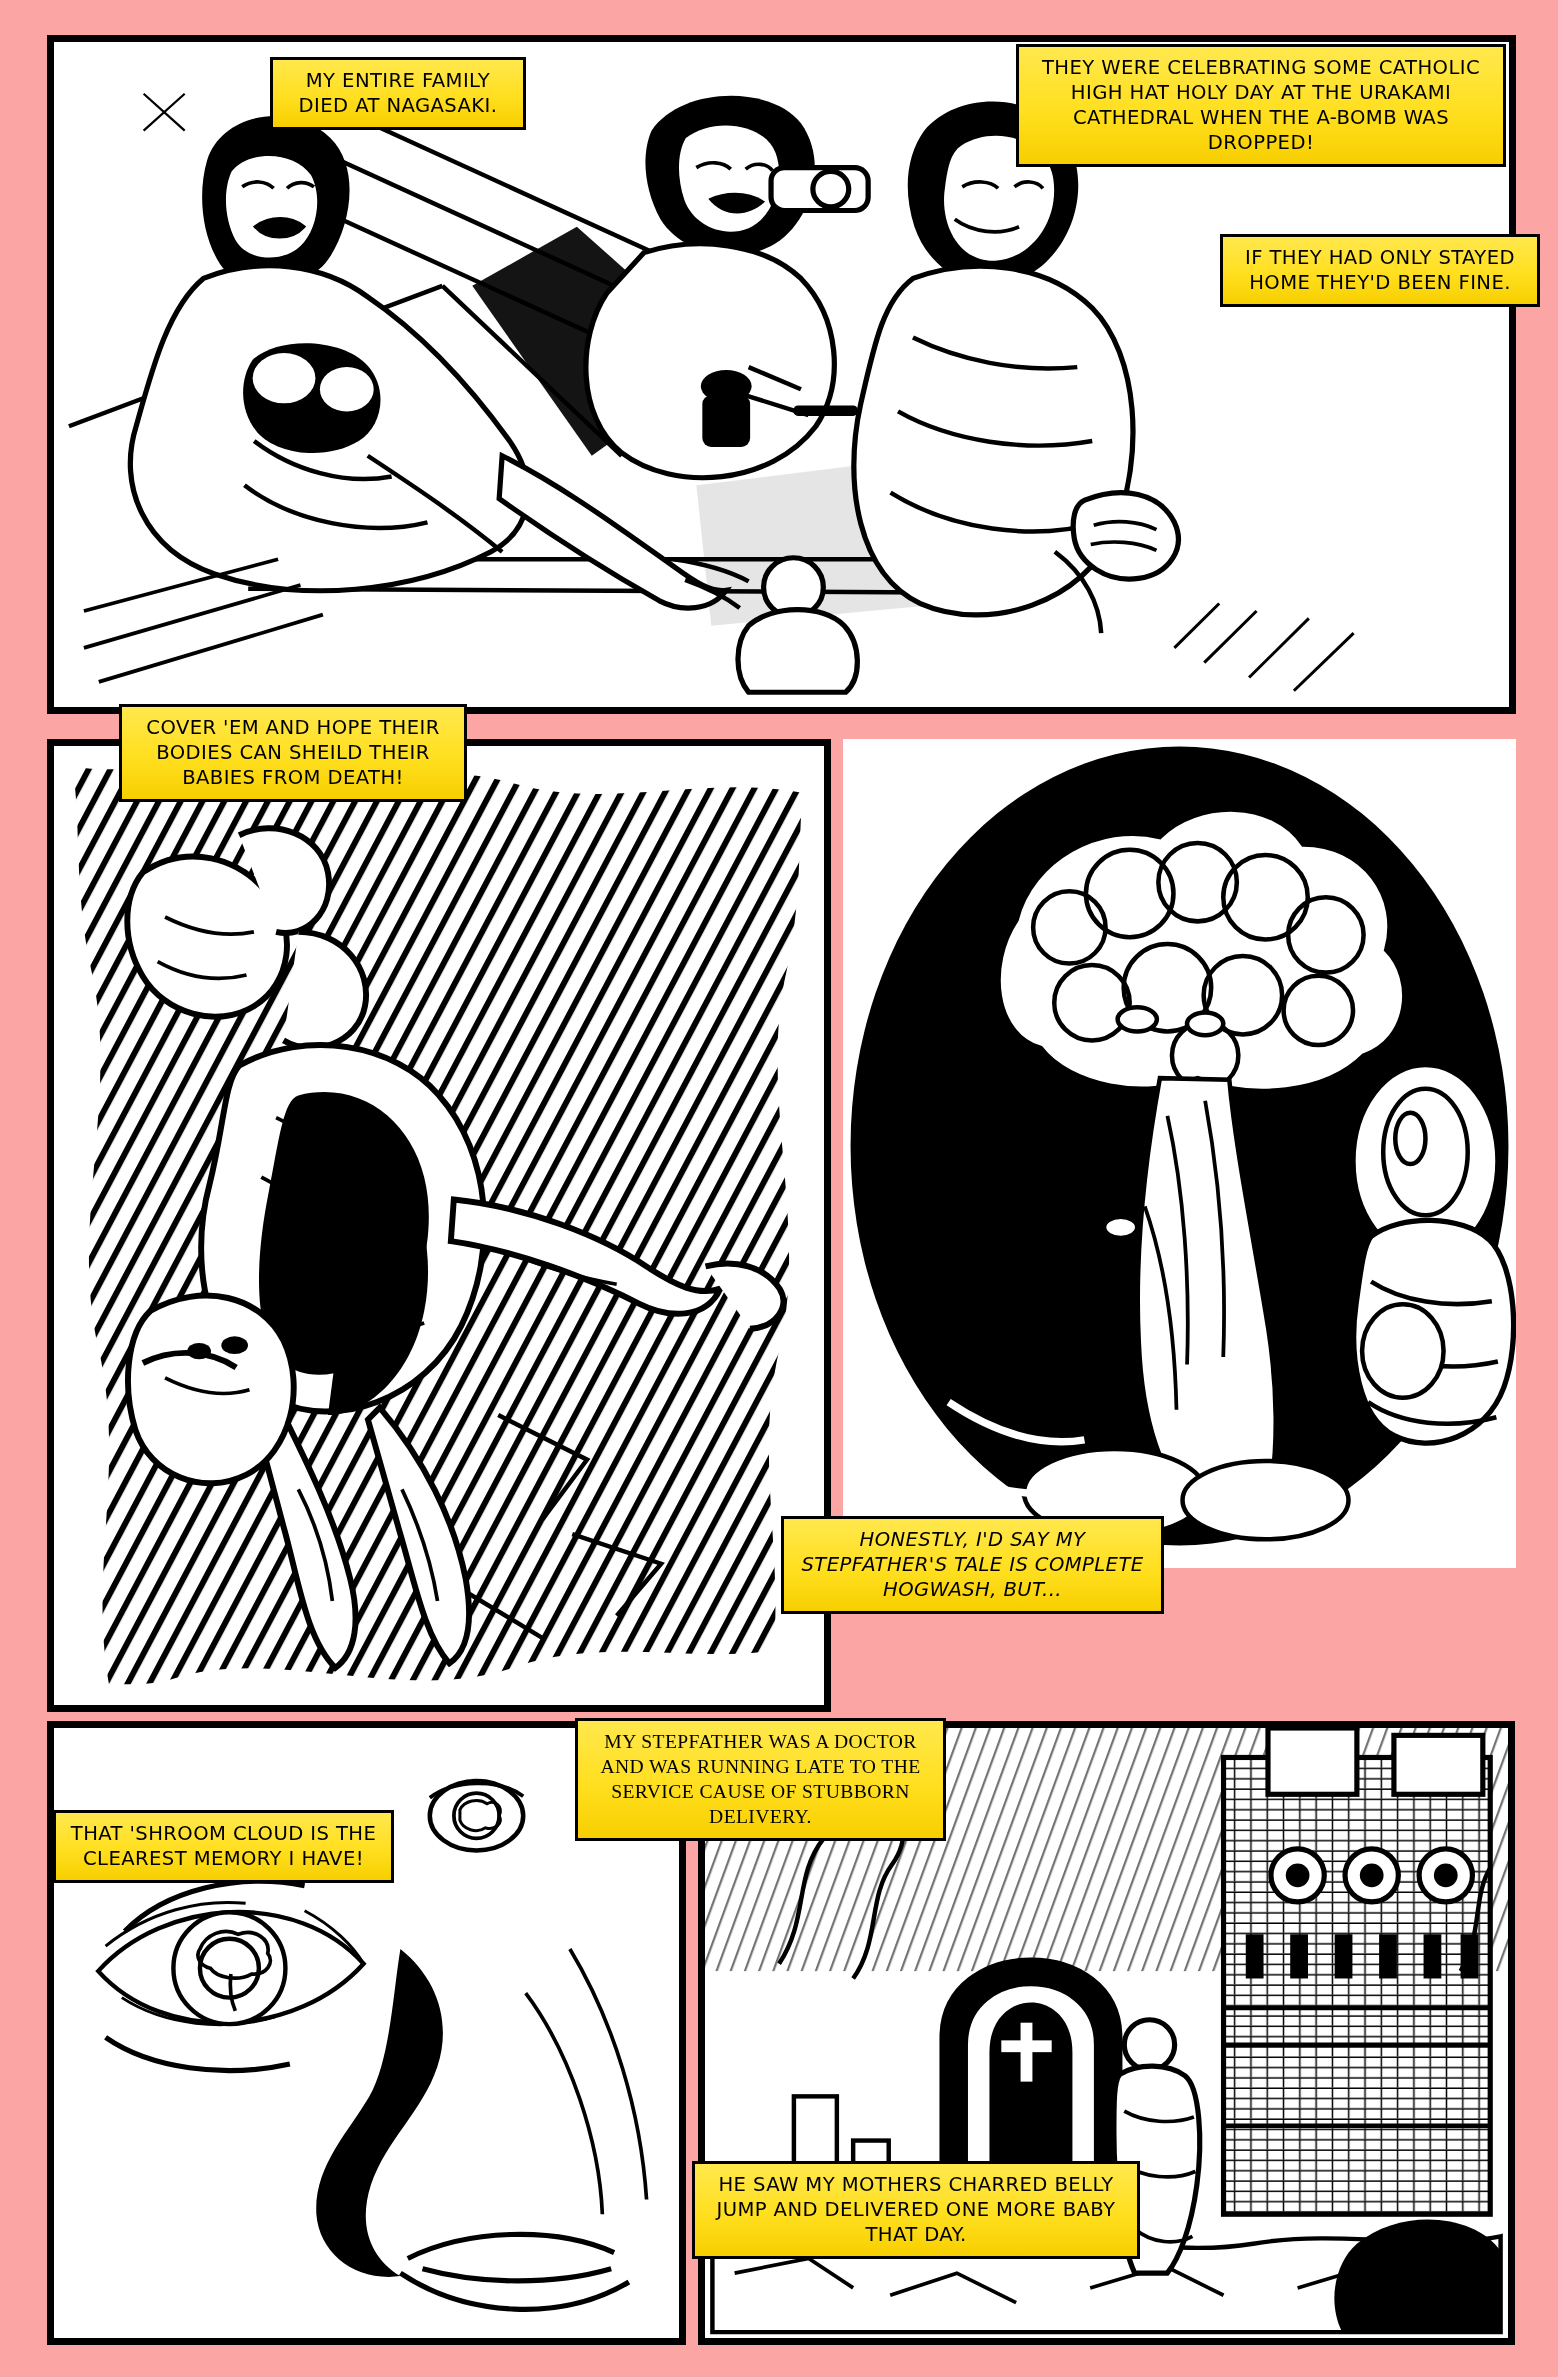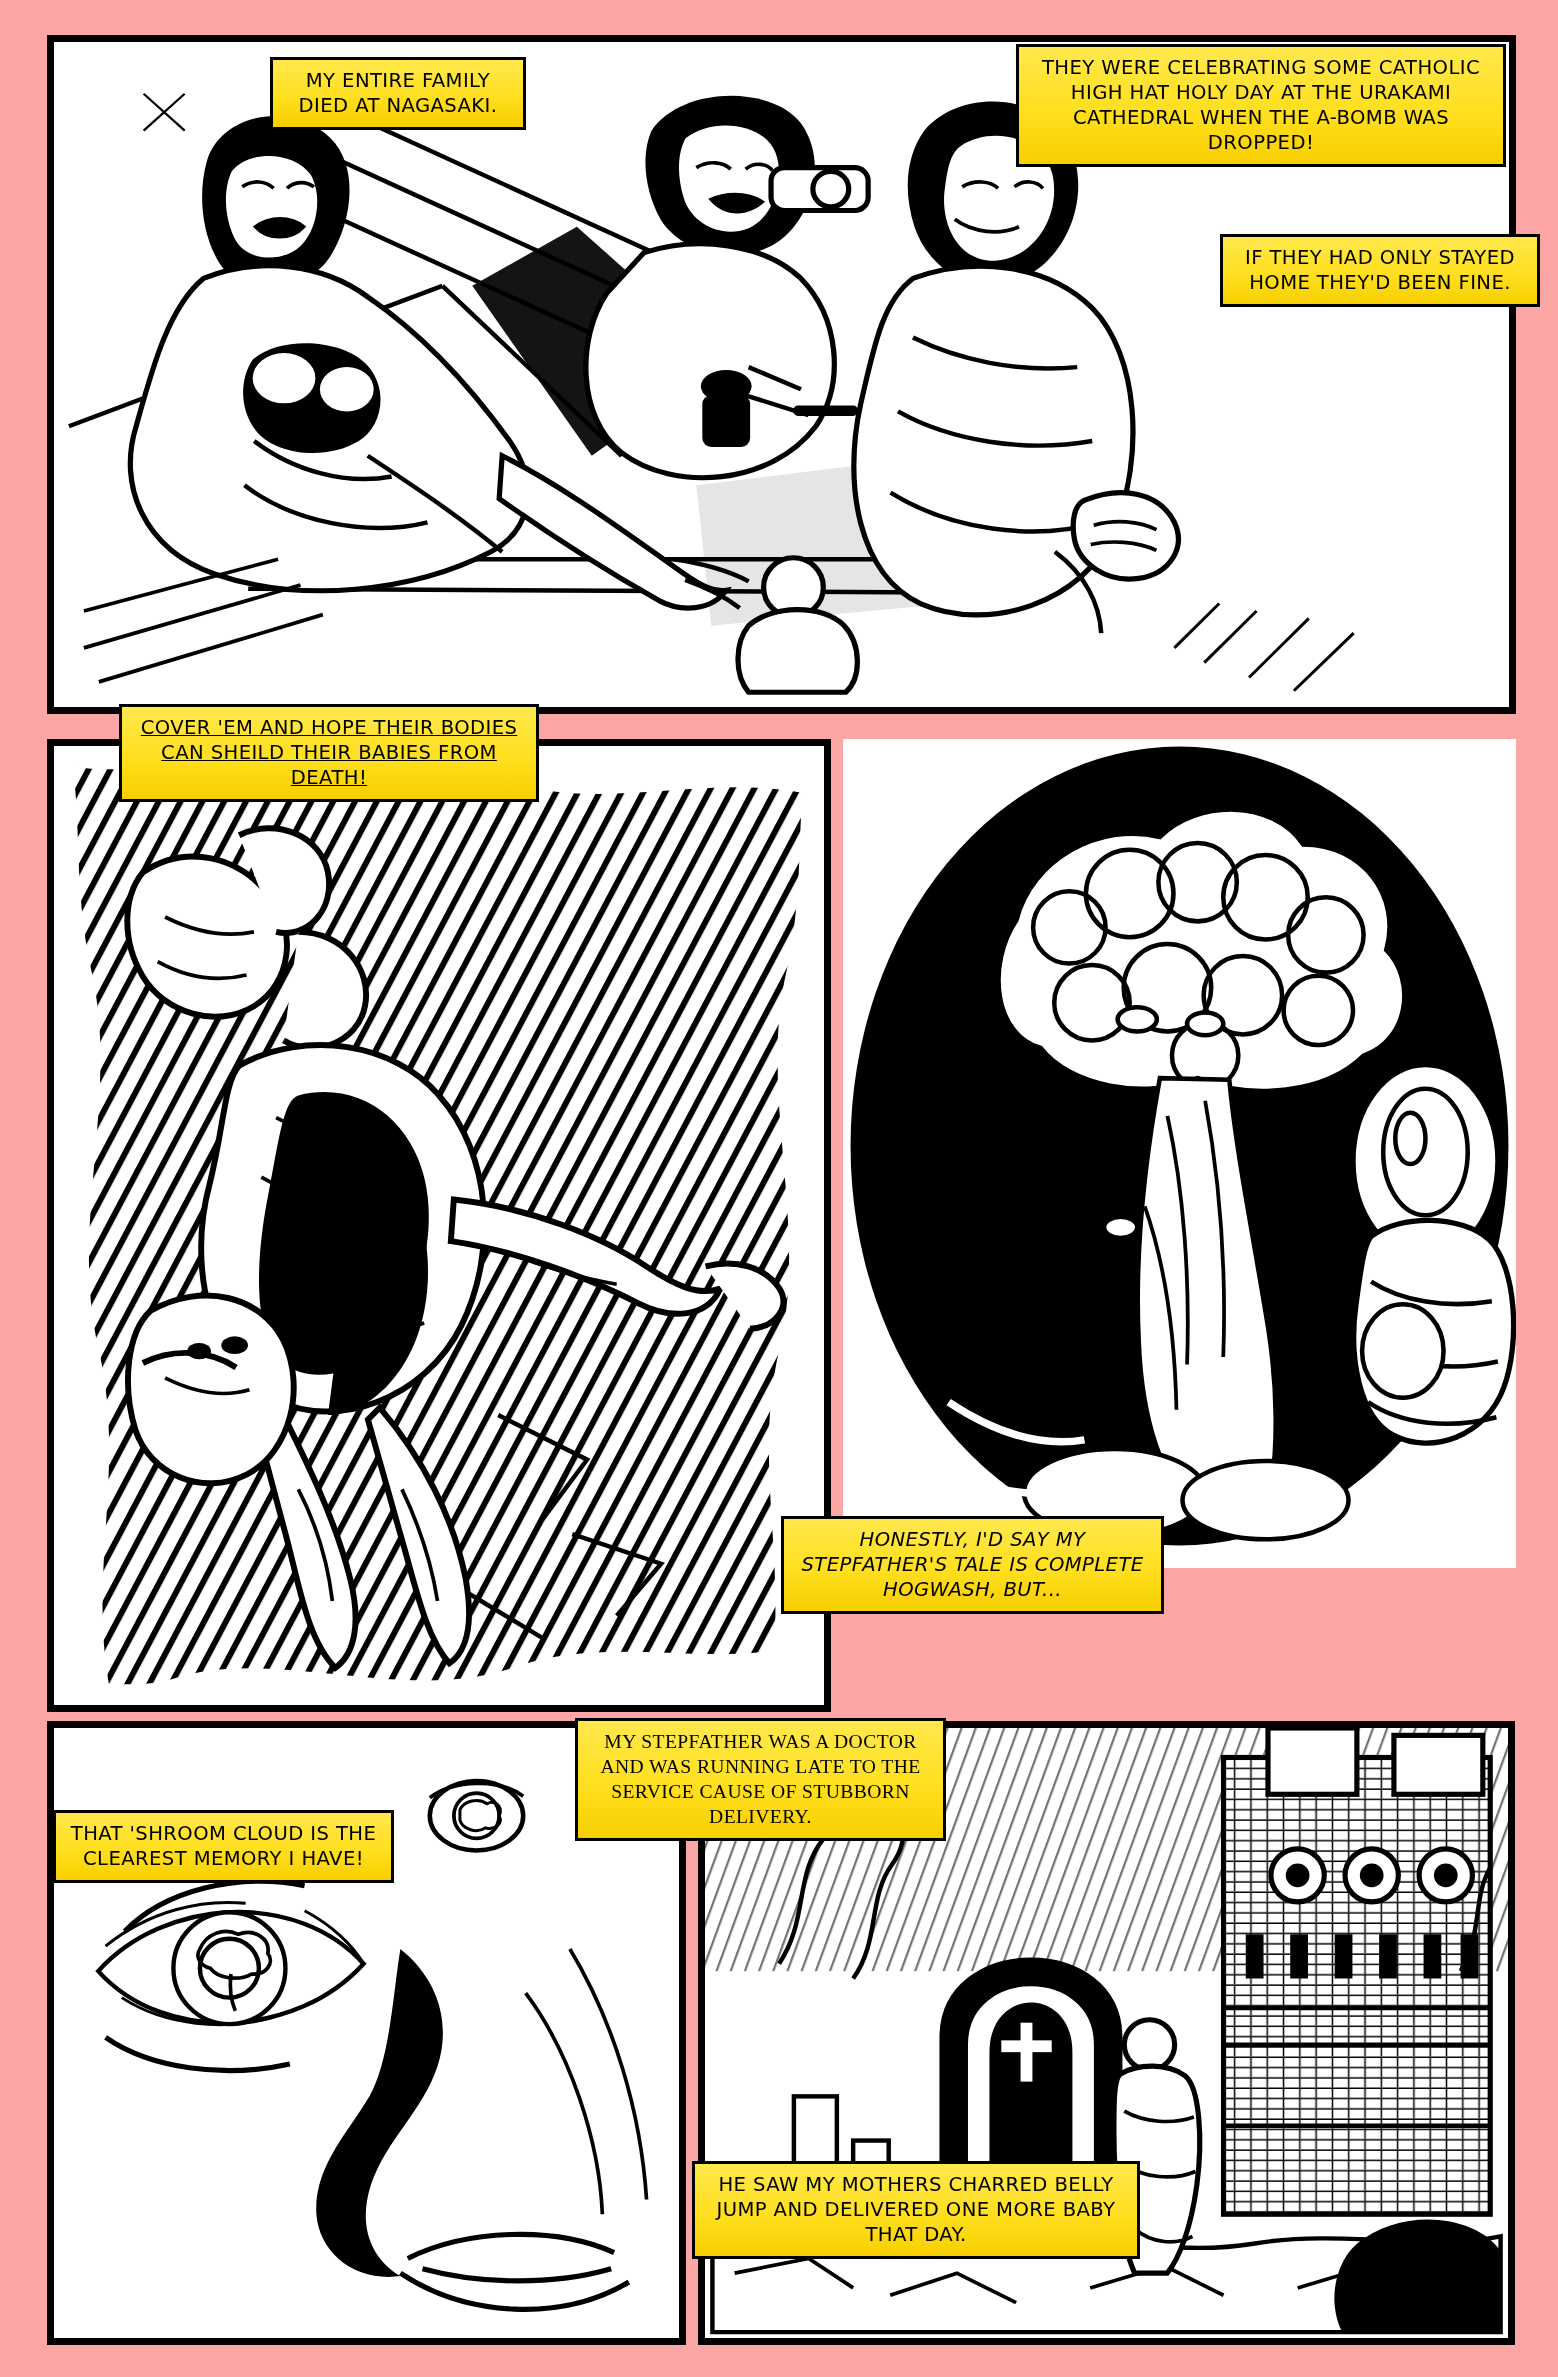--- a/index.html
+++ b/index.html
@@ -284,21 +284,21 @@
       </g>
 
       <g stroke="#000" stroke-width="6" fill="none">
         <path d="M600 900 L720 960 L660 1040"></path>
         <path d="M700 1060 L820 1100 L760 1170"></path>
         <path d="M560 1140 L660 1200"></path>
       </g>
     </svg>
   </div>
 
-  <div class="caption" style="left:119px; top:704px; width:420px;text-decoration:underline;">
+  <div class="caption" style="left:119px; top:704px; width:348px;">
     <span>COVER 'EM AND HOPE THEIR BODIES CAN SHEILD THEIR BABIES FROM DEATH!</span>
   </div>
 
 
   <div class="panel" style="left:843px; top:739px; width:673px; height:829px; border:none; background:#ffffff;">
     <svg class="art" viewBox="0 0 892 1100" preserveAspectRatio="none">
       <rect x="0" y="0" width="892" height="1100" fill="#ffffff"></rect>
 
       <ellipse cx="446" cy="540" rx="436" ry="530" fill="#000"></ellipse>
 

